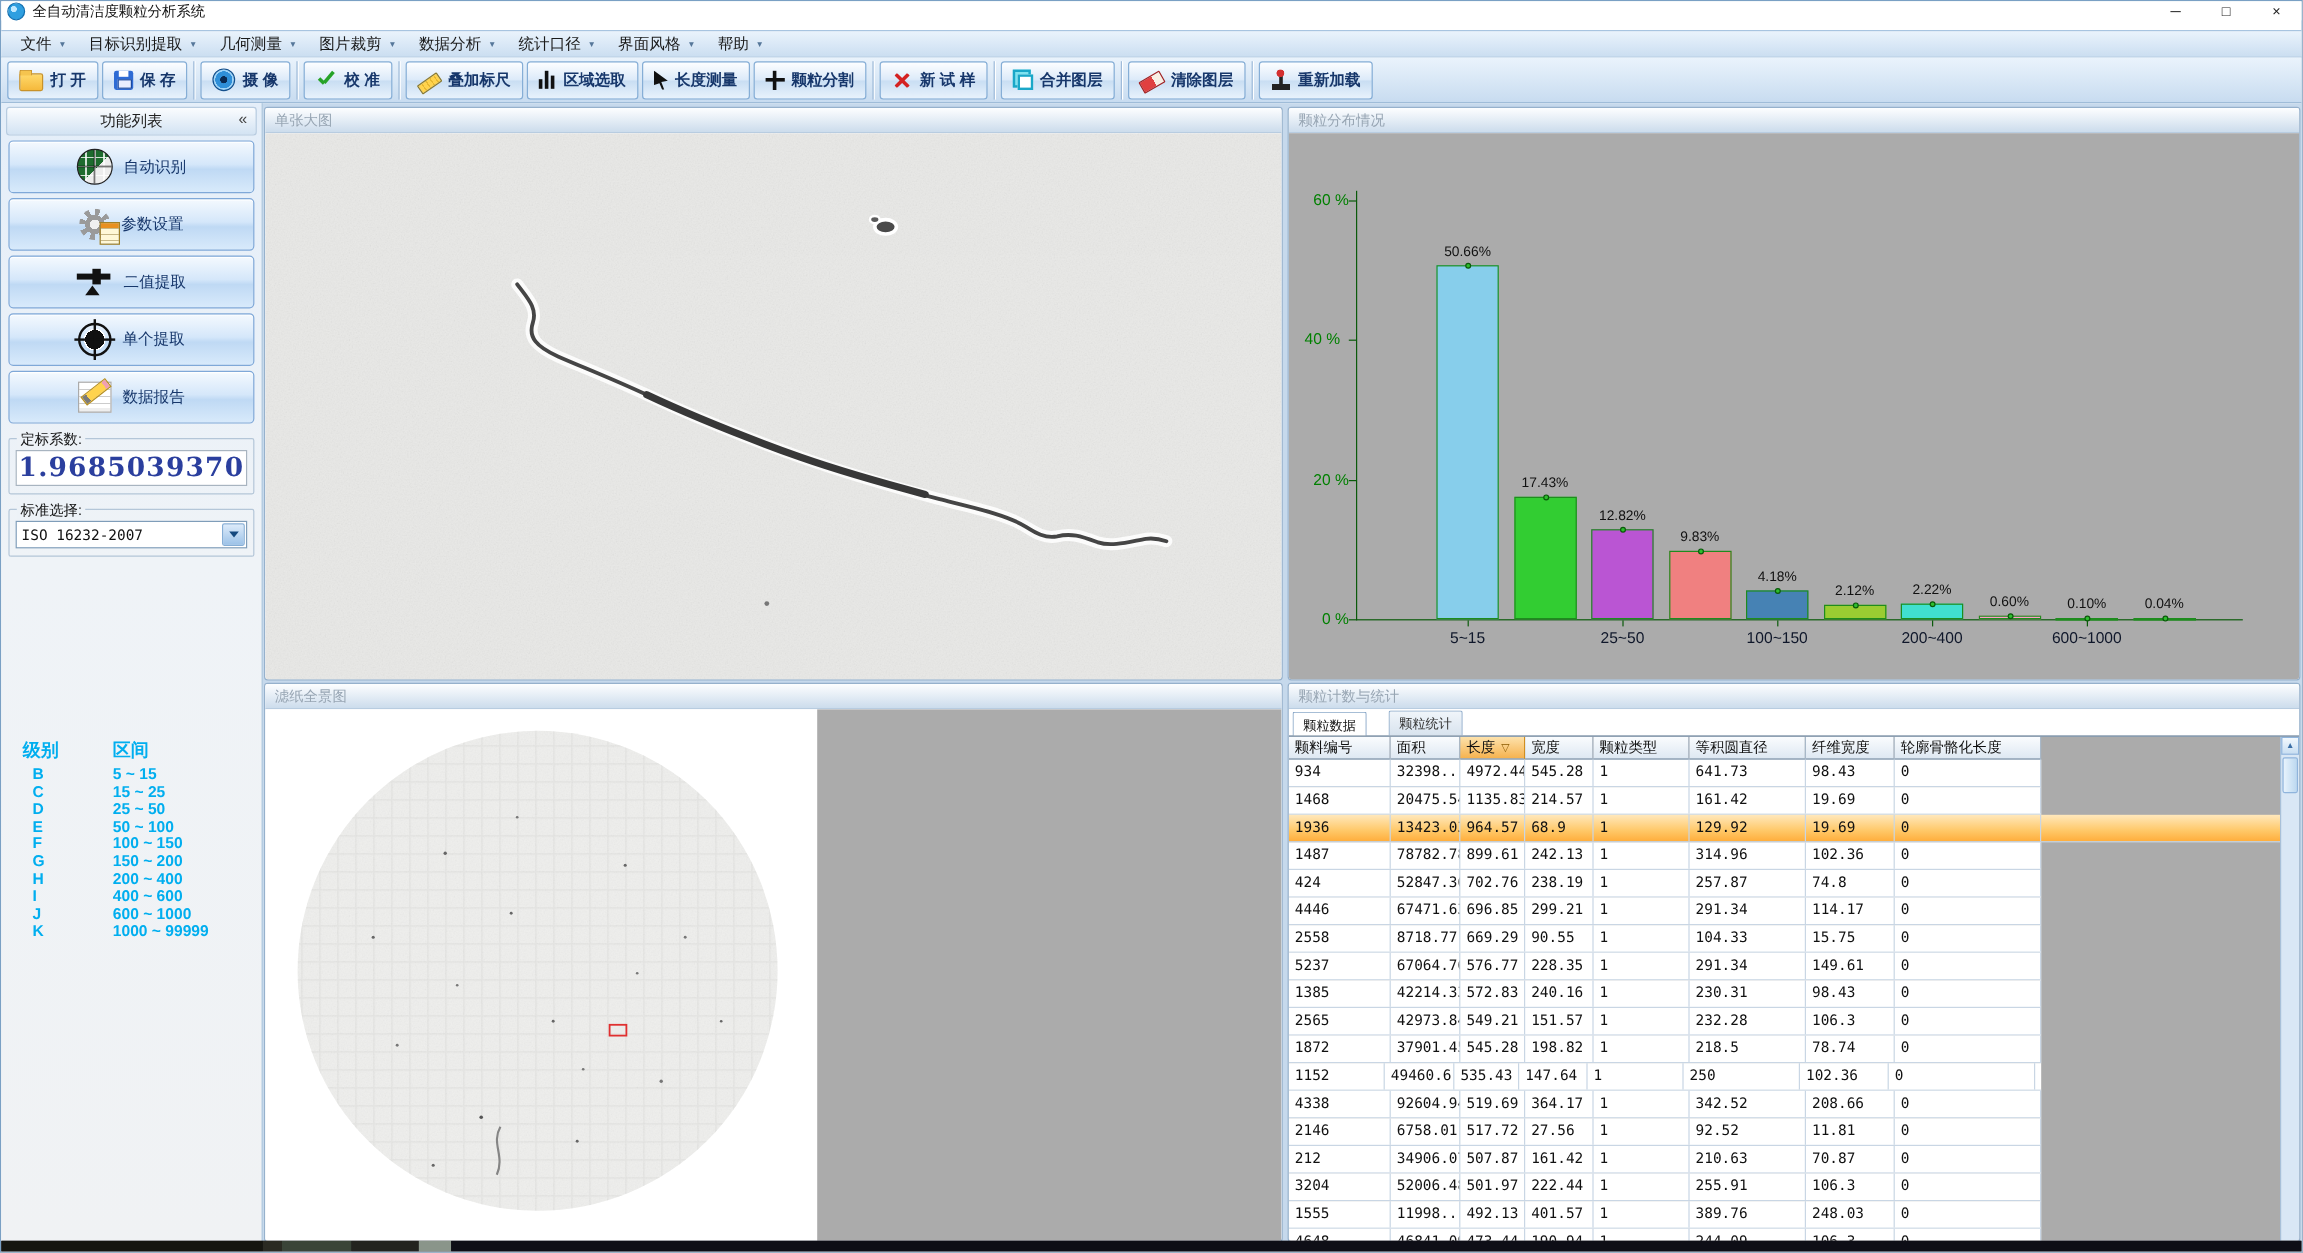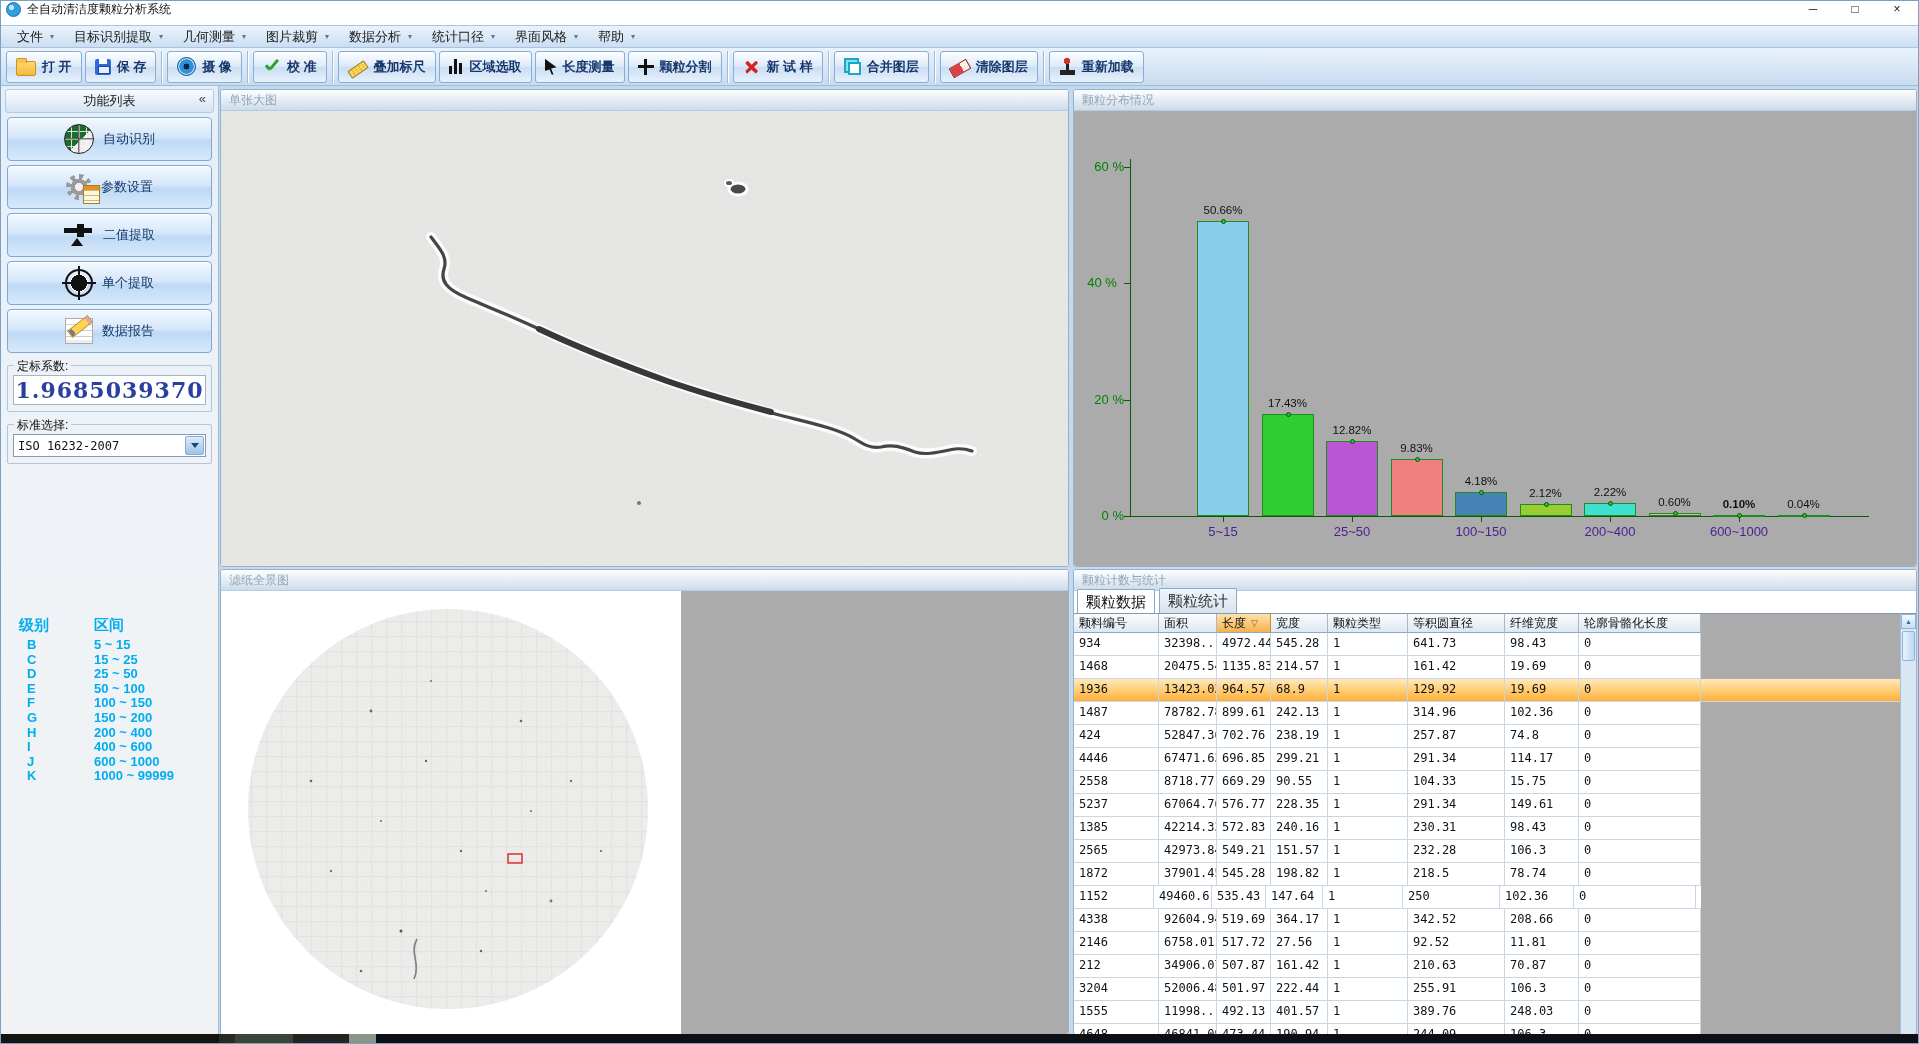--- a/index.html
+++ b/index.html
@@ -118,27 +118,27 @@
     background:linear-gradient(180deg,#FDFEFF,#CCDCEC);border-bottom:1px solid #B8CCE0;}
   #p-image{left:1px;top:3px;width:849px;height:478px;}
   #p-filter{left:1px;top:483px;width:849px;height:466px;}
   #p-chart{left:854px;top:3px;width:844px;height:478px;}
   #p-stats{left:854px;top:483px;width:844px;height:466px;}
   .panel-body{position:relative;width:100%;height:calc(100% - 20px);}
   
   #chart-plot{position:absolute;inset:0;background:#ABABAB;font-family:"Liberation Sans","DejaVu Sans",sans-serif;}
   .ax-line{position:absolute;background:#0A5A0A;}
   .ytick-label{position:absolute;width:44px;text-align:right;font-size:13px;color:#008000;}
-  .xtick-label{position:absolute;transform:translateX(-50%);font-size:13px;color:#4c1d95;white-space:nowrap;}
+  .xtick-label{position:absolute;transform:translateX(-50%);font-size:13px;color:#0f172a;white-space:nowrap;}
   .bar{position:absolute;border:1px solid #1E8C1E;box-sizing:border-box;}
   .bar-label{position:absolute;transform:translateX(-50%);font-size:11.5px;color:#111;white-space:nowrap;}
   .bar-dot{position:absolute;width:5px;height:5px;border-radius:50%;background:#2EBE2E;border:1px solid #0A5A0A;box-sizing:border-box;}
   
   #tabs{height:22px;border-bottom:1px solid #8AA8C8;display:flex;align-items:flex-end;padding-left:3px;background:#fff;}
-  .tab{font-size:15px;padding:3px 8px 2px 8px;border:1px solid #8AA8C8;border-bottom:none;margin-right:4px;border-radius:2px 2px 0 0;}
+  .tab{font-size:11px;padding:3px 8px 2px 8px;border:1px solid #8AA8C8;border-bottom:none;margin-right:18px;border-radius:2px 2px 0 0;}
   .tab.active{background:#fff;position:relative;top:1px;color:#111;}
   .tab.inactive{background:linear-gradient(180deg,#F0F5FA,#D8E3EE);color:#333;}
   #table-region{position:absolute;left:0;top:22px;right:0;bottom:0;background:#ABABAB;border-top:1px solid #8098B0;overflow:hidden;}
   #thead{display:flex;width:828px;height:19px;}
   .th{box-sizing:border-box;border-right:1px solid #A8B8C8;border-bottom:1px solid #8FA8C0;
     background:linear-gradient(180deg,#FAFCFE,#DEE8F2);font-size:12px;color:#111;padding-left:5px;line-height:18px;
     display:flex;align-items:center;gap:5px;white-space:nowrap;overflow:hidden;}
   .th.sorted{background:linear-gradient(180deg,#FDE2AC,#F6B24E);border-right:1px solid #D08E20;}
   .sort-glyph{font-size:9px;color:#8a5a00;}
   .tr{display:flex;width:627px;height:23px;background:#fff;border-bottom:1px solid #C9D6E4;box-sizing:border-box;}
@@ -450,21 +450,21 @@
             <div class="bar" style="left: 445.5px; top: 393px; width: 52px; height: 12px; background: rgb(154, 205, 50);"></div>
             <div class="bar-label" style="left: 471.5px; top: 376px;">2.12%</div>
             <div class="bar-dot" style="left: 469.5px; top: 391px;"></div>
             <div class="bar" style="left: 510px; top: 392px; width: 52px; height: 13px; background: rgb(64, 224, 208);"></div>
             <div class="bar-label" style="left: 536px; top: 375px;">2.22%</div>
             <div class="bar-dot" style="left: 534px; top: 390px;"></div>
             <div class="bar" style="left: 574.5px; top: 402px; width: 52px; height: 3px; background: rgb(255, 158, 200);"></div>
             <div class="bar-label" style="left: 600.5px; top: 385px;">0.60%</div>
             <div class="bar-dot" style="left: 598.5px; top: 400px;"></div>
             <div class="bar" style="left: 639px; top: 404px; width: 52px; height: 1px; background: rgb(46, 158, 46);"></div>
-            <div class="bar-label" style="left: 665px; top: 387px; font-weight: bold;">0.10%</div>
+            <div class="bar-label" style="left: 665px; top: 387px;">0.10%</div>
             <div class="bar-dot" style="left: 663px; top: 402px;"></div>
             <div class="bar" style="left: 703.5px; top: 404px; width: 52px; height: 1px; background: rgb(46, 158, 46);"></div>
             <div class="bar-label" style="left: 729.5px; top: 387px;">0.04%</div>
             <div class="bar-dot" style="left: 727.5px; top: 402px;"></div>
             <div class="ax-line" style="left: 149px; top: 406px; width: 1px; height: 5px;"></div>
             <div class="xtick-label" style="left: 149px; top: 413px;">5~15</div>
             <div class="ax-line" style="left: 278px; top: 406px; width: 1px; height: 5px;"></div>
             <div class="xtick-label" style="left: 278px; top: 413px;">25~50</div>
             <div class="ax-line" style="left: 407px; top: 406px; width: 1px; height: 5px;"></div>
             <div class="xtick-label" style="left: 407px; top: 413px;">100~150</div>

